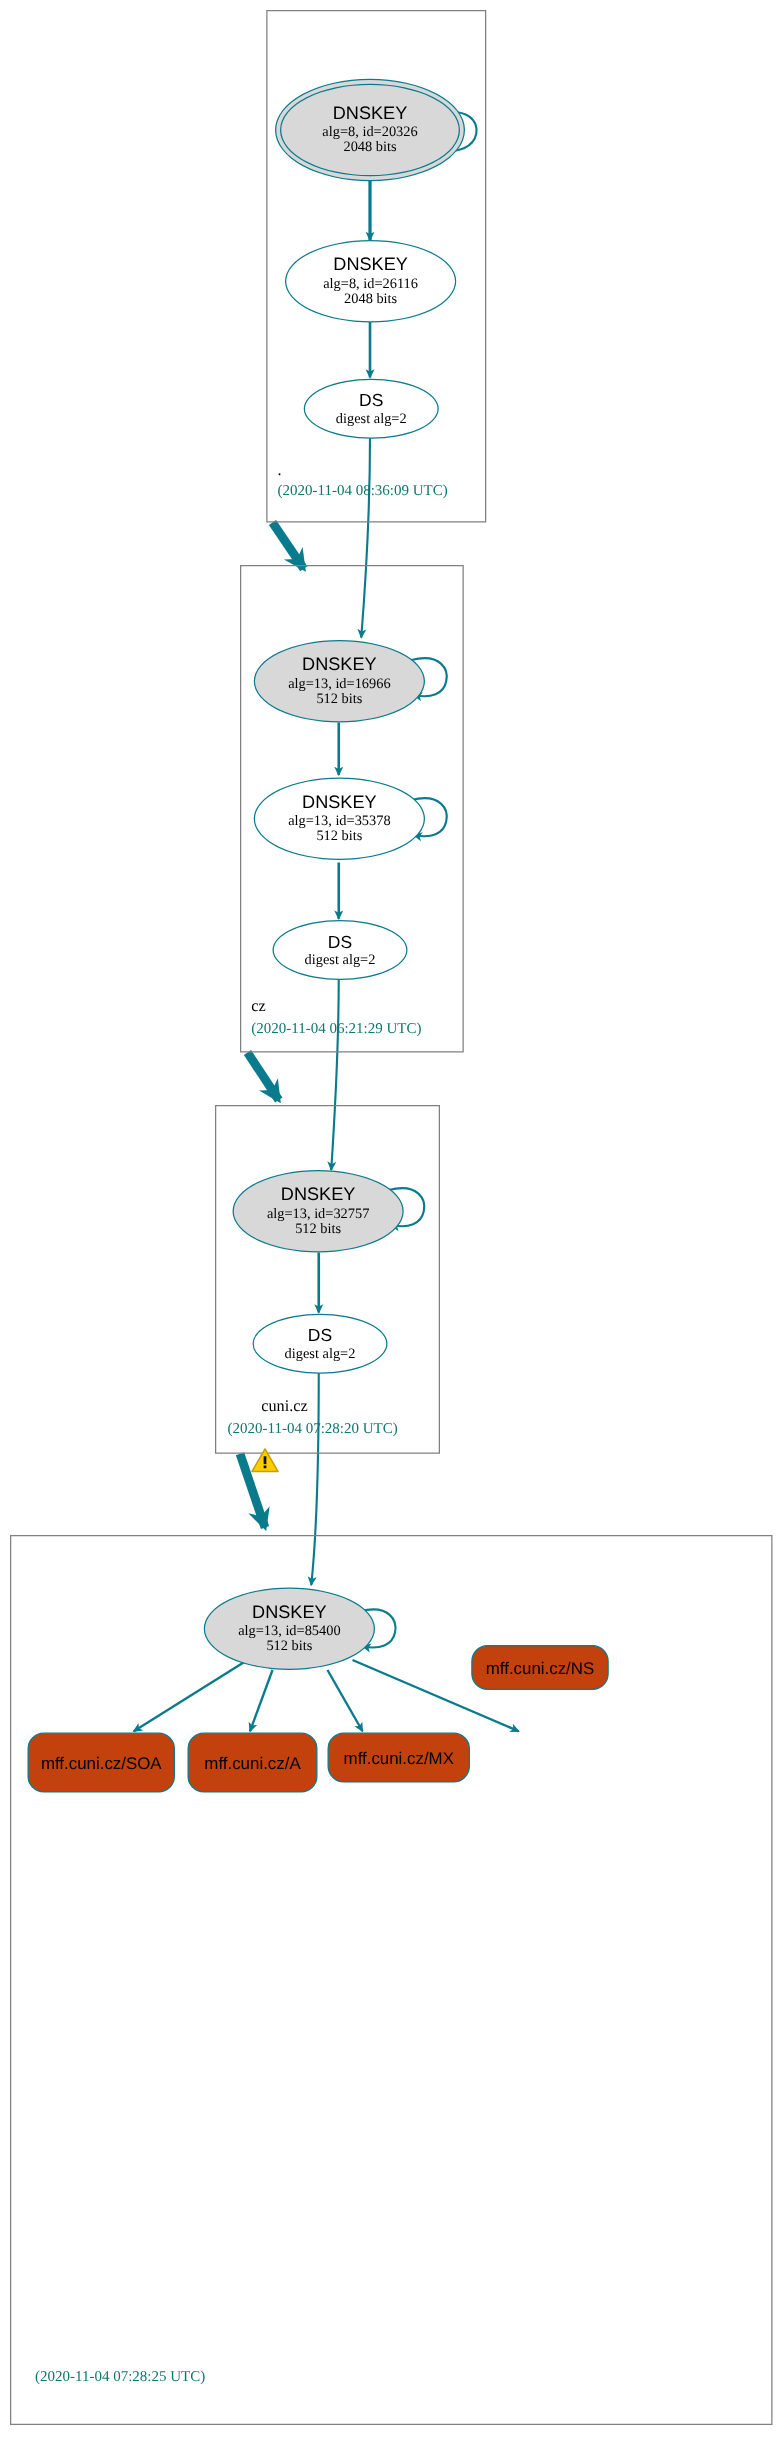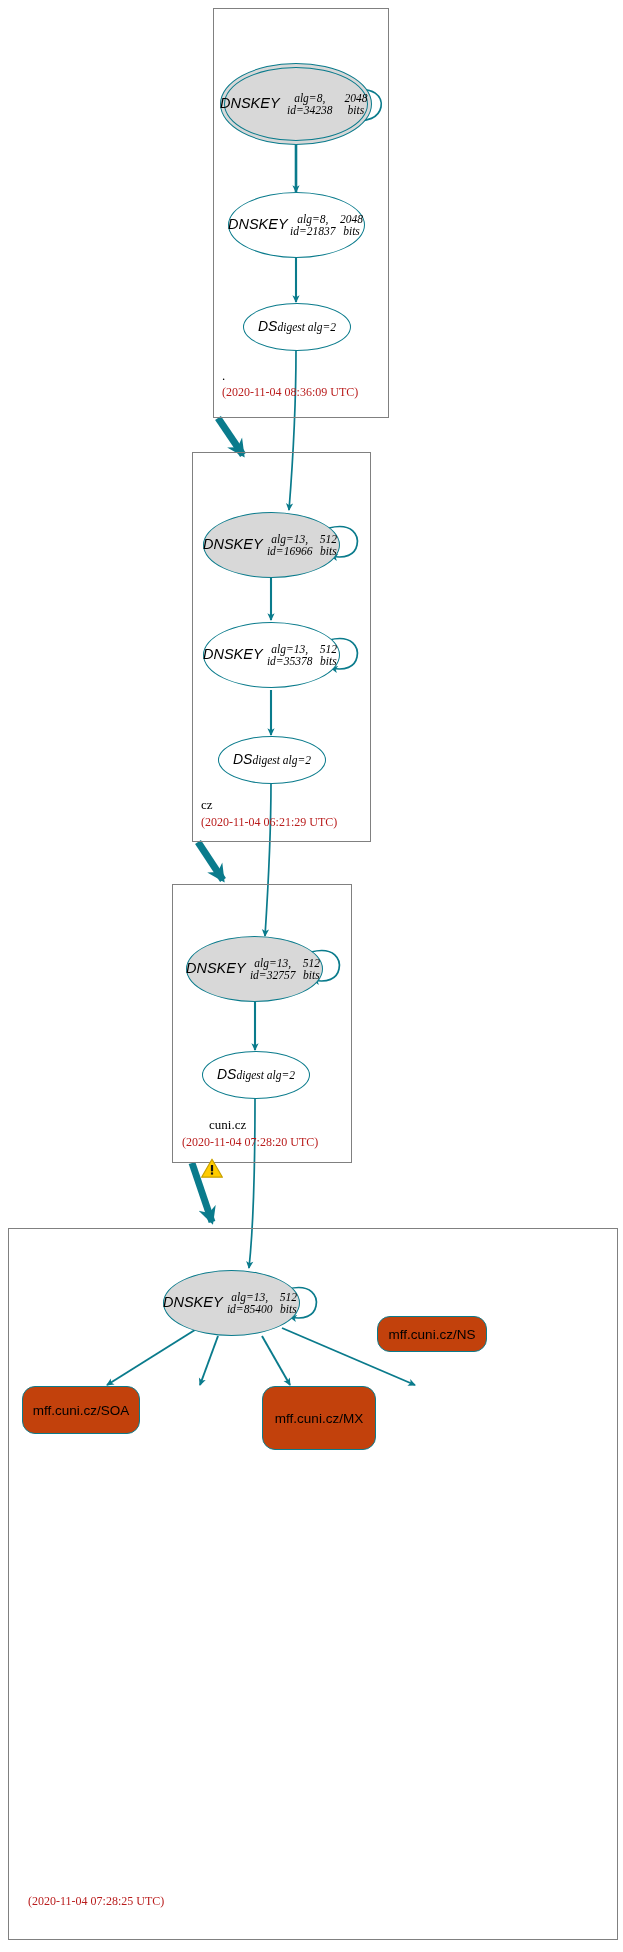--- a/index.html
+++ b/index.html
@@ -15,39 +15,39 @@
   .zone-box{
     position:absolute;border:1px solid #808080;background:transparent;
     box-sizing:border-box;
   }
   .zone-label{
     position:absolute;font-family:"Liberation Serif","DejaVu Serif",serif;
     font-size:13px;color:#000;white-space:nowrap;letter-spacing:0px;
   }
   .zone-stamp{
     position:absolute;font-family:"Liberation Serif","DejaVu Serif",serif;
-    font-size:12px;color:#b91c1c;white-space:nowrap;
+    font-size:12px;color:#0f766e;white-space:nowrap;
   }
 
   
   .node{position:absolute;box-sizing:border-box;}
   .ell{
     position:absolute;left:0;top:0;width:100%;height:100%;
     border:1.6px solid #0a7b8c;border-radius:50%;
     box-sizing:border-box;background:#ffffff;
   }
   .ell.filled{background:#d8d8d8;}
   .ell.outer{border-width:1.6px;}
   .ell.inner{
     left:4px;top:4px;width:calc(100% - 8px);height:calc(100% - 8px);
   }
   .ntext{
     position:absolute;left:0;top:0;width:100%;height:100%;
-    display:flex;flex-direction:row;align-items:center;justify-content:center;
-    text-align:center;line-height:1.06;pointer-events:none;font-style:italic;
+    display:flex;flex-direction:column;align-items:center;justify-content:center;
+    text-align:center;line-height:1.06;pointer-events:none;
   }
   .n-title{
     font-family:"Liberation Sans","DejaVu Sans",sans-serif;
     font-size:14.5px;color:#000;margin-bottom:1px;
   }
   .n-sub{
     font-family:"Liberation Serif","DejaVu Serif",serif;
     font-size:11.5px;color:#000;
   }
   .n-title.small{font-size:14px;}
@@ -136,30 +136,30 @@
 
   <div class="zone-box" style="left:8px;top:1228px;width:610px;height:712px;"></div>
   <div class="zone-label" style="left:28px;top:1972px;">mff.cuni.cz</div>
   <div class="zone-stamp" style="left:28px;top:1894px;">(2020-11-04 07:28:25 UTC)</div>
 
   <div class="node" style="left:220px;top:63px;width:152px;height:82px;">
     <div class="ell outer filled"></div>
     <div class="ell inner filled"></div>
     <div class="ntext">
       <div class="n-title">DNSKEY</div>
-      <div class="n-sub">alg=8, id=34238</div>
+      <div class="n-sub">alg=8, id=20326</div>
       <div class="n-sub">2048 bits</div>
     </div>
   </div>
 
   <div class="node" style="left:228px;top:192px;width:137px;height:66px;">
     <div class="ell"></div>
     <div class="ntext">
       <div class="n-title">DNSKEY</div>
-      <div class="n-sub">alg=8, id=21837</div>
+      <div class="n-sub">alg=8, id=26116</div>
       <div class="n-sub">2048 bits</div>
     </div>
   </div>
 
   <div class="node" style="left:243px;top:303px;width:108px;height:48px;">
     <div class="ell"></div>
     <div class="ntext">
       <div class="n-title small">DS</div>
       <div class="n-sub">digest alg=2</div>
     </div>
@@ -219,16 +219,17 @@
   <div class="node" style="left:163px;top:1270px;width:137px;height:66px;">
     <div class="ell filled"></div>
     <div class="ntext">
       <div class="n-title">DNSKEY</div>
       <div class="n-sub">alg=13, id=85400</div>
       <div class="n-sub">512 bits</div>
     </div>
   </div>
 
   <div class="rrset" style="left:22px;top:1386px;width:118px;height:48px;">mff.cuni.cz/SOA</div>
-  <div class="rrset" style="left:262px;top:1386px;width:114px;height:64px;">mff.cuni.cz/MX</div>
+  <div class="rrset" style="left:150px;top:1386px;width:104px;height:48px;">mff.cuni.cz/A</div>
+  <div class="rrset" style="left:262px;top:1386px;width:114px;height:40px;">mff.cuni.cz/MX</div>
   <div class="rrset" style="left:377px;top:1316px;width:110px;height:36px;">mff.cuni.cz/NS</div>
 
 </div>
 
 </body></html>

